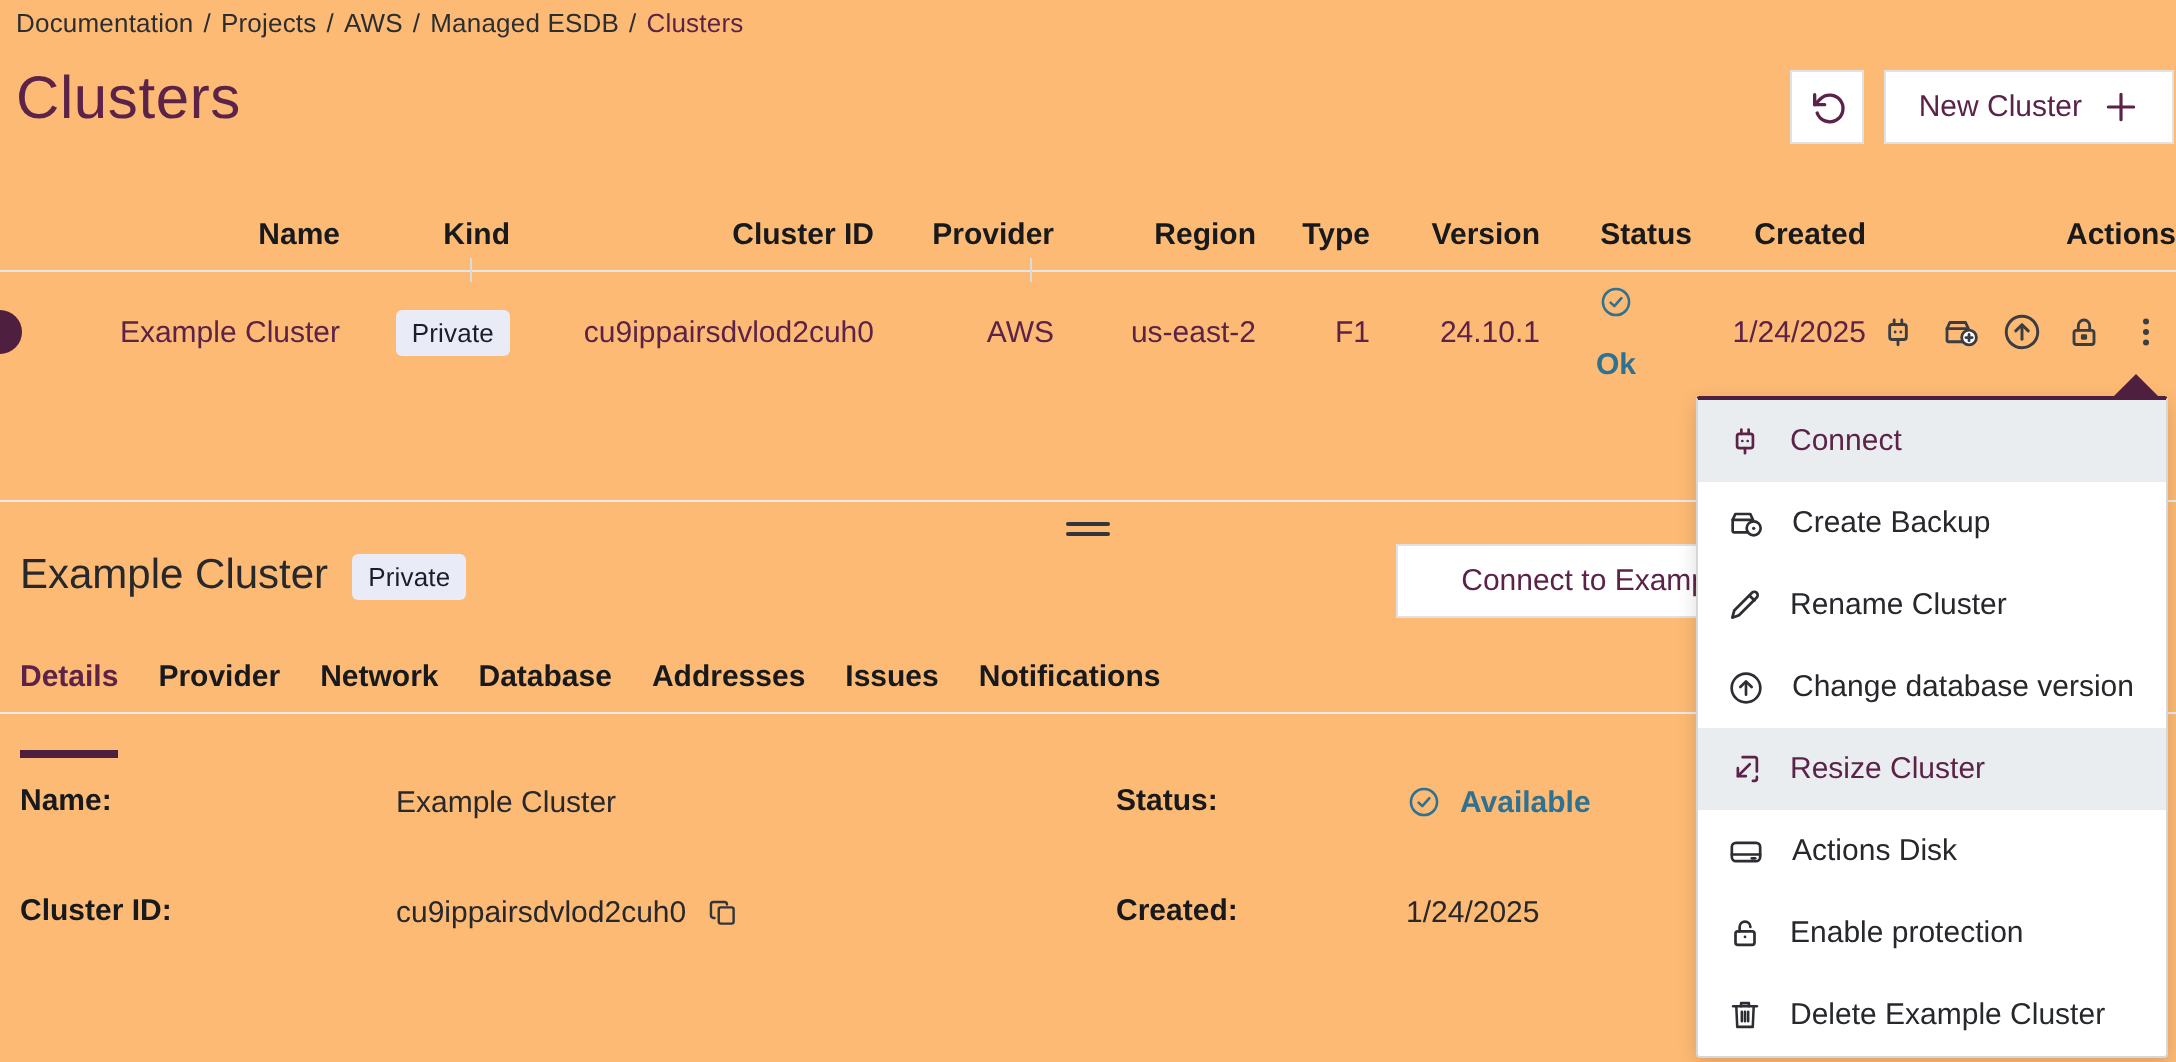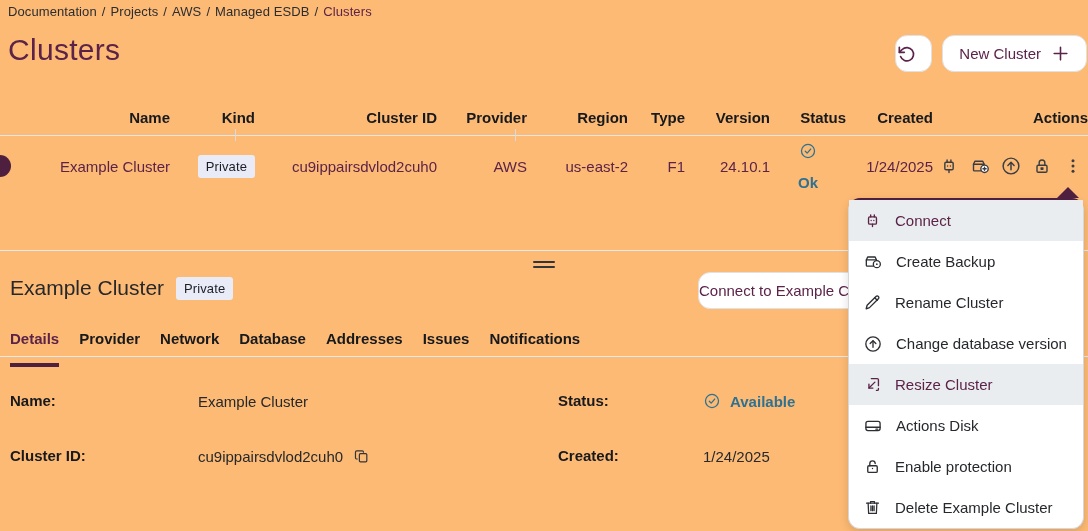--- a/index.html
+++ b/index.html
@@ -9,21 +9,21 @@
 
   
   .breadcrumb { position:absolute; top:4px; left:8px; font-size:13px; color:#2b2d31; letter-spacing:.1px; }
   .breadcrumb .sep { margin:0 5px; color:#2b2d31; }
   .breadcrumb .crumb { color:#2b2d31; cursor:pointer; }
   .breadcrumb .current { color:#5c2349; }
 
   
   .page-title { position:absolute; top:33px; left:8px; font-size:30px; font-weight:400; color:#5c2349; letter-spacing:.3px; }
   .header-actions { position:absolute; top:35px; right:1px; display:flex; gap:10px; }
-  .btn { display:flex; align-items:center; background:#fff; border:1px solid #e0e1e3; border-radius:12px; color:#5c2349; cursor:pointer; }
+  .btn { display:flex; align-items:center; justify-content:center; background:#fff; border:1px solid #e0e1e3; border-radius:0; color:#5c2349; cursor:pointer; }
   .icon-btn { width:37px; height:37px; }
   .new-cluster-btn { height:37px; padding:0 16px; gap:10px; font-size:15px; font-weight:400; }
   svg { display:block; }
 
   
   .table { position:absolute; top:100px; left:0; right:0;text-align:right; }
   .tgrid { display:grid; grid-template-columns:142px 85px 182px 90px 101px 57px 85px 76px 87px 1fr; padding-left:28px; align-items:center; }
   .thead { height:36px; border-bottom:1px solid #e4e6e9; font-size:15px; font-weight:700; color:#17191c; position:relative; }
   .thead .tick { position:absolute; width:1px; height:12px; background:#d9dbde; bottom:-6px; }
   .trow { height:60px; font-size:15px; color:#5c2349; position:relative; }
@@ -38,32 +38,32 @@
   .split-line { position:absolute; top:250px; left:0; width:1088px; height:1px; background:#e8eaed; }
   .split-handle { position:absolute; top:258px; left:533px; width:22px; height:12px; cursor:row-resize; }
   .split-handle span { display:block; height:2px; background:#33353a; margin-top:3px; border-radius:1px; }
 
   
   .detail-title-row { position:absolute; top:276px; left:10px; display:flex; align-items:center; gap:12px; }
   .detail-title { font-size:21px; font-weight:400; color:#26282c; }
   .connect-btn { position:absolute; top:272px; left:698px; width:252px; height:37px; font-size:15px; white-space:nowrap; overflow:hidden; }
 
   .tabs { position:absolute; top:330px; left:10px; display:flex; gap:20px; font-size:15px; font-weight:700; color:#17191c; }
-  .tab { padding-bottom:16px; cursor:pointer; }
+  .tab { padding-bottom:28px; cursor:pointer; }
   .tab.active { color:#5c2349; border-bottom:4px solid #4e1f3e; }
   .tabs-border { position:absolute; top:356px; left:0; width:1088px; height:1px; background:#e8eaed; }
 
   .fields { position:absolute; top:392px; left:0; display:grid; grid-template-columns:188px 360px 145px auto; padding-left:10px; row-gap:37px; font-size:15px; }
   .field-label { font-weight:700; color:#17191c; }
   .field-value { color:#26282c; display:flex; align-items:center; gap:9px; }
   .field-value.status { color:#2e7191; font-weight:700;text-align:center; }
 
   
   .menu-caret { position:absolute; top:187px; left:1057px; width:0; height:0; border-left:11px solid transparent; border-right:11px solid transparent; border-bottom:11px solid #4e1f3e; z-index:11; }
-  .context-menu { position:absolute; top:198px; left:848px; width:236px; background:#fff; border:1px solid #d7d7d9; border-top:2px solid #4e1f3e; border-radius:12px; box-shadow:0 3px 10px rgba(0,0,0,.14); z-index:10; }
+  .context-menu { position:absolute; top:198px; left:848px; width:236px; background:#fff; border:1px solid #d7d7d9; border-top:2px solid #4e1f3e; border-radius:2px; box-shadow:0 3px 10px rgba(0,0,0,.14); z-index:10; }
   .menu-item { height:41px; display:flex; align-items:center; gap:13px; padding-left:14px; font-size:15px; color:#26282c; cursor:pointer; }
   .menu-item svg { color:#2c2e33; }
   .menu-item.hl { background:#eaedef; color:#5c2349; }
   .menu-item.hl svg { color:#5c2349; }
 </style>
 </head>
 <body>
 
 <div class="app">
 

